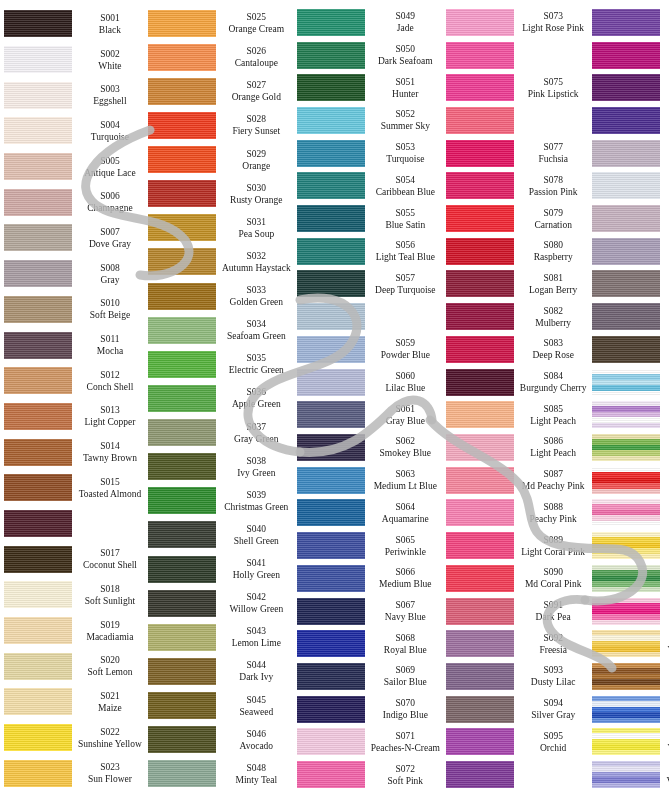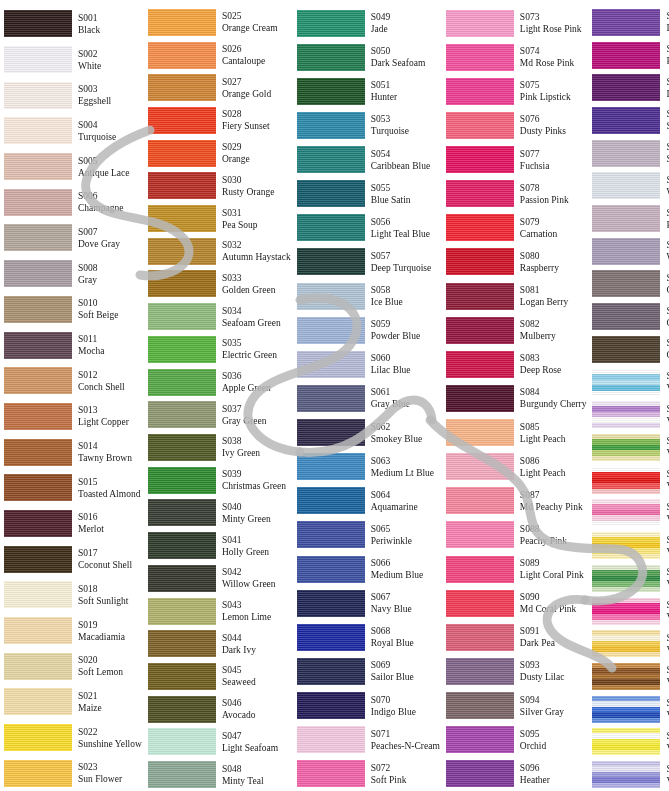--- a/index.html
+++ b/index.html
@@ -19,20 +19,21 @@
     width: 669px;
     height: 791px;
     box-sizing: border-box;
     padding: 6px 0 0 0;
   }
   .grid {
     display: grid;
     grid-template-columns: repeat(5, 1fr);
     width: 647px;
     height: 785px;
+    text-align: center;
   }
   .column {
     display: flex;
     flex-direction: column;
   }
   .swatch-row {
     flex: 1 1 0;
     display: flex;
     align-items: stretch;
     padding: 1px 2px 1px 4px;
@@ -218,24 +219,20 @@
           </div>
           <div class="labels">
             <div class="code">S015</div>
             <div class="name">Toasted Almond</div>
           </div>
         </div>
         <div class="swatch-row">
           <div class="chip" style="background-color: rgb(78, 30, 42);">
             <div class="threads"></div>
           </div>
-          <div class="labels">
-            <div class="code">S016</div>
-            <div class="name">Merlot</div>
-          </div>
         </div>
         <div class="swatch-row">
           <div class="chip" style="background-color: rgb(58, 42, 20);">
             <div class="threads"></div>
           </div>
           <div class="labels">
             <div class="code">S017</div>
             <div class="name">Coconut Shell</div>
           </div>
         </div>
@@ -429,21 +426,21 @@
             <div class="code">S039</div>
             <div class="name">Christmas Green</div>
           </div>
         </div>
         <div class="swatch-row">
           <div class="chip" style="background-color: rgb(54, 59, 49);">
             <div class="threads"></div>
           </div>
           <div class="labels">
             <div class="code">S040</div>
-            <div class="name">Minty Green</div>
+            <div class="name">Shell Green</div>
           </div>
         </div>
         <div class="swatch-row">
           <div class="chip" style="background-color: rgb(44, 58, 40);">
             <div class="threads"></div>
           </div>
           <div class="labels">
             <div class="code">S041</div>
             <div class="name">Holly Green</div>
           </div>
@@ -487,29 +484,20 @@
         <div class="swatch-row">
           <div class="chip" style="background-color: rgb(77, 78, 32);">
             <div class="threads"></div>
           </div>
           <div class="labels">
             <div class="code">S046</div>
             <div class="name">Avocado</div>
           </div>
         </div>
         <div class="swatch-row">
-          <div class="chip" style="background-color: rgb(194, 232, 216);">
-            <div class="threads"></div>
-          </div>
-          <div class="labels">
-            <div class="code">S047</div>
-            <div class="name">Light Seafoam</div>
-          </div>
-        </div>
-        <div class="swatch-row">
           <div class="chip" style="background-color: rgb(138, 167, 147);">
             <div class="threads"></div>
           </div>
           <div class="labels">
             <div class="code">S048</div>
             <div class="name">Minty Teal</div>
           </div>
         </div>
       </div>
       <div class="column">
@@ -534,20 +522,29 @@
         <div class="swatch-row">
           <div class="chip" style="background-color: rgb(27, 82, 35);">
             <div class="threads"></div>
           </div>
           <div class="labels">
             <div class="code">S051</div>
             <div class="name">Hunter</div>
           </div>
         </div>
         <div class="swatch-row">
+          <div class="chip" style="background-color: rgb(102, 199, 221);">
+            <div class="threads"></div>
+          </div>
+          <div class="labels">
+            <div class="code">S052</div>
+            <div class="name">Summer Sky</div>
+          </div>
+        </div>
+        <div class="swatch-row">
           <div class="chip" style="background-color: rgb(42, 135, 169);">
             <div class="threads"></div>
           </div>
           <div class="labels">
             <div class="code">S053</div>
             <div class="name">Turquoise</div>
           </div>
         </div>
         <div class="swatch-row">
           <div class="chip" style="background-color: rgb(31, 127, 123);">
@@ -582,24 +579,20 @@
           </div>
           <div class="labels">
             <div class="code">S057</div>
             <div class="name">Deep Turquoise</div>
           </div>
         </div>
         <div class="swatch-row">
           <div class="chip" style="background-color: rgb(175, 195, 212);">
             <div class="threads"></div>
           </div>
-          <div class="labels">
-            <div class="code">S058</div>
-            <div class="name">Ice Blue</div>
-          </div>
         </div>
         <div class="swatch-row">
           <div class="chip" style="background-color: rgb(157, 179, 214);">
             <div class="threads"></div>
           </div>
           <div class="labels">
             <div class="code">S059</div>
             <div class="name">Powder Blue</div>
           </div>
         </div>
@@ -728,42 +721,34 @@
           </div>
           <div class="labels">
             <div class="code">S073</div>
             <div class="name">Light Rose Pink</div>
           </div>
         </div>
         <div class="swatch-row">
           <div class="chip" style="background-color: rgb(242, 79, 158);">
             <div class="threads"></div>
           </div>
-          <div class="labels">
-            <div class="code">S074</div>
-            <div class="name">Md Rose Pink</div>
-          </div>
         </div>
         <div class="swatch-row">
           <div class="chip" style="background-color: rgb(237, 58, 146);">
             <div class="threads"></div>
           </div>
           <div class="labels">
             <div class="code">S075</div>
             <div class="name">Pink Lipstick</div>
           </div>
         </div>
         <div class="swatch-row">
           <div class="chip" style="background-color: rgb(244, 98, 124);">
             <div class="threads"></div>
           </div>
-          <div class="labels">
-            <div class="code">S076</div>
-            <div class="name">Dusty Pinks</div>
-          </div>
         </div>
         <div class="swatch-row">
           <div class="chip" style="background-color: rgb(226, 16, 95);">
             <div class="threads"></div>
           </div>
           <div class="labels">
             <div class="code">S077</div>
             <div class="name">Fuchsia</div>
           </div>
         </div>
@@ -887,20 +872,29 @@
         <div class="swatch-row">
           <div class="chip" style="background-color: rgb(218, 93, 118);">
             <div class="threads"></div>
           </div>
           <div class="labels">
             <div class="code">S091</div>
             <div class="name">Dark Pea</div>
           </div>
         </div>
         <div class="swatch-row">
+          <div class="chip" style="background-color: rgb(156, 111, 158);">
+            <div class="threads"></div>
+          </div>
+          <div class="labels">
+            <div class="code">S092</div>
+            <div class="name">Freesia</div>
+          </div>
+        </div>
+        <div class="swatch-row">
           <div class="chip" style="background-color: rgb(126, 99, 137);">
             <div class="threads"></div>
           </div>
           <div class="labels">
             <div class="code">S093</div>
             <div class="name">Dusty Lilac</div>
           </div>
         </div>
         <div class="swatch-row">
           <div class="chip" style="background-color: rgb(122, 100, 102);">
@@ -916,24 +910,20 @@
             <div class="threads"></div>
           </div>
           <div class="labels">
             <div class="code">S095</div>
             <div class="name">Orchid</div>
           </div>
         </div>
         <div class="swatch-row">
           <div class="chip" style="background-color: rgb(125, 56, 150);">
             <div class="threads"></div>
-          </div>
-          <div class="labels">
-            <div class="code">S096</div>
-            <div class="name">Heather</div>
           </div>
         </div>
       </div>
       <div class="column">
         <div class="swatch-row">
           <div class="chip" style="background-color: rgb(111, 63, 160);">
             <div class="threads"></div>
           </div>
           <div class="labels">
             <div class="code">S097</div>

